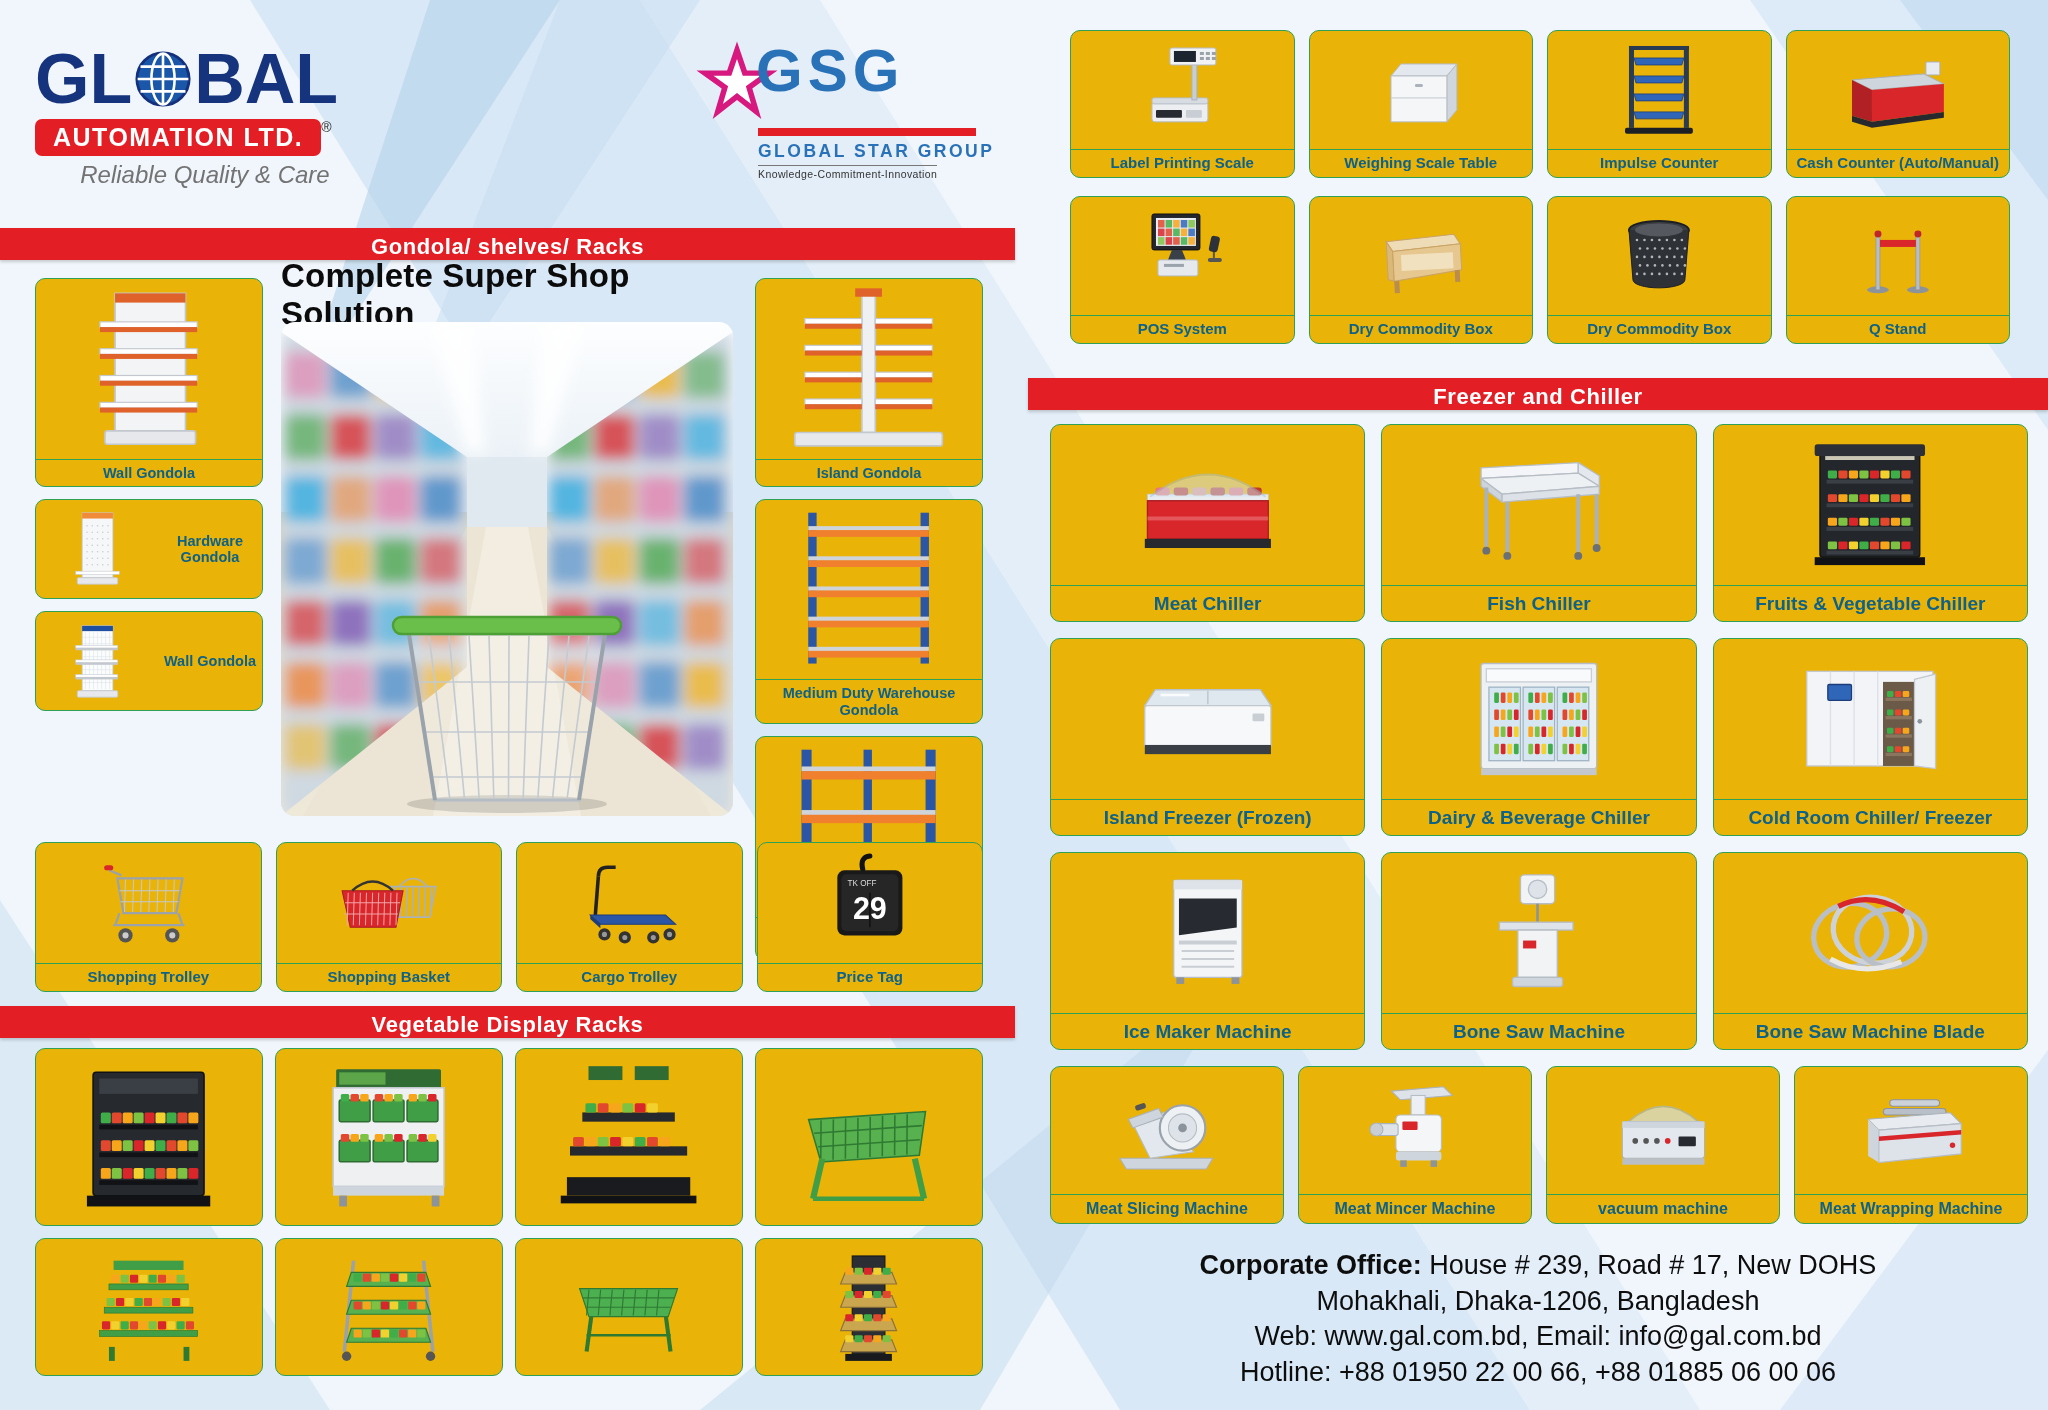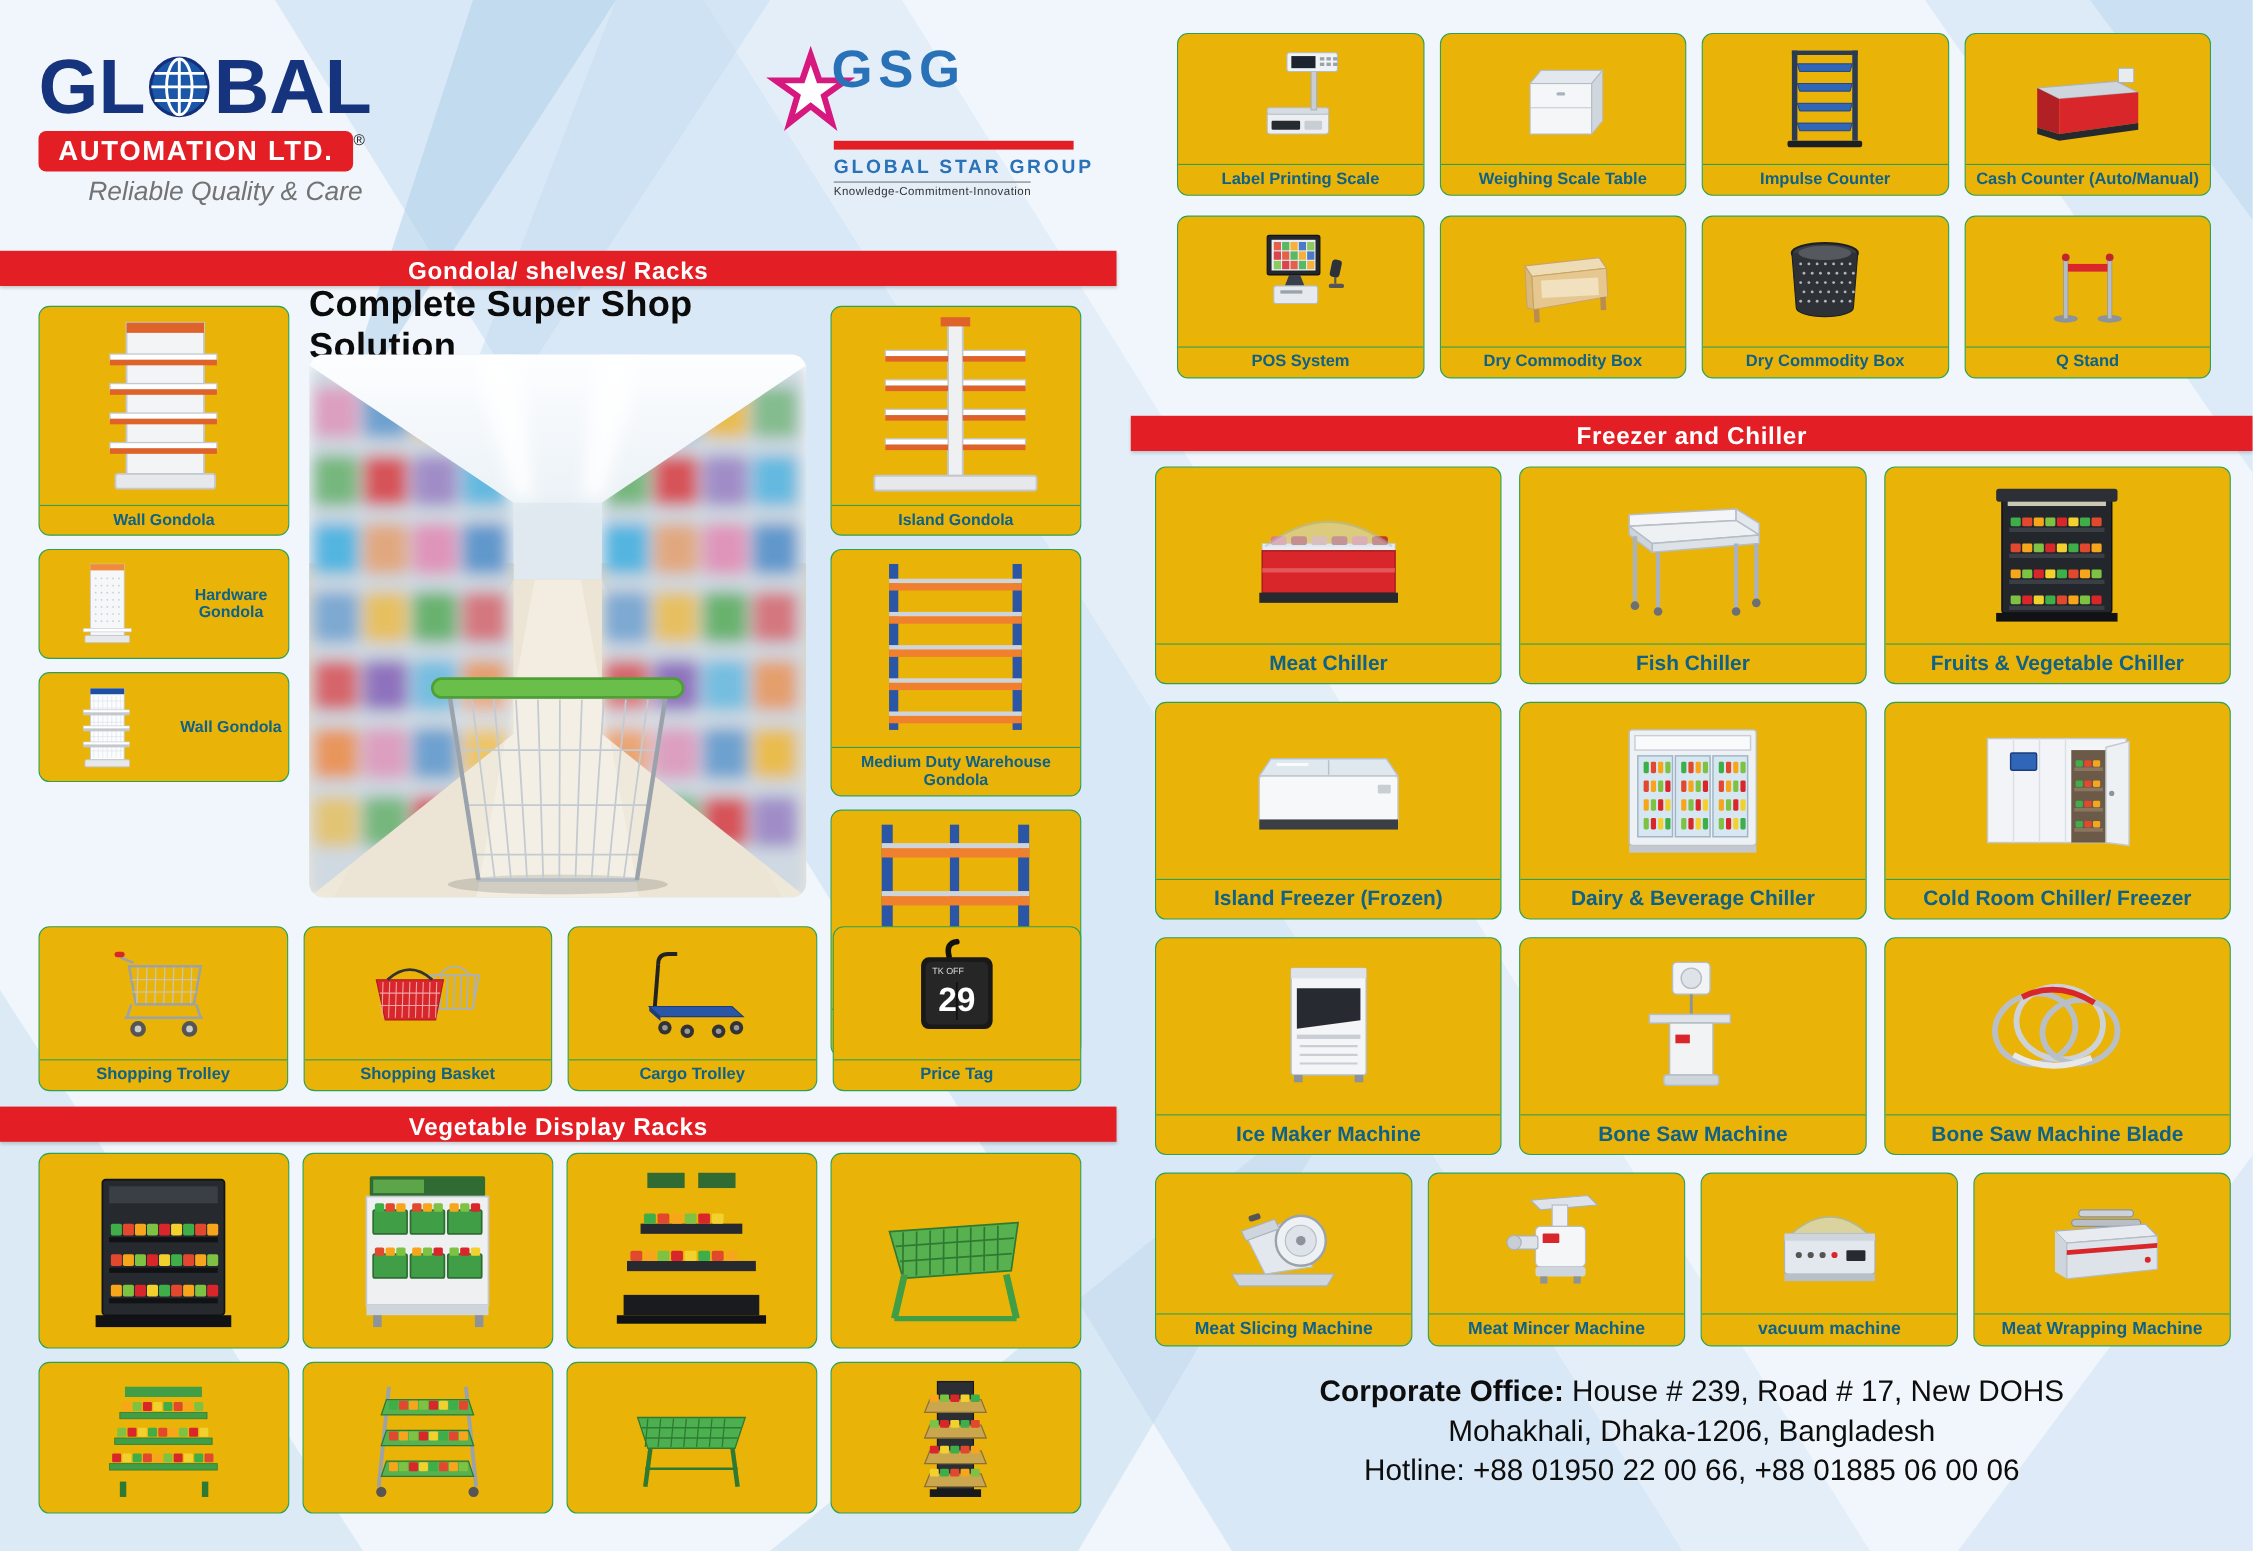--- a/index.html
+++ b/index.html
@@ -21,21 +21,21 @@
   .brand-automation-wrap{margin-top:6px;white-space:nowrap}
   .brand-automation{display:inline-block;background:#e31e25;color:#fff;font-weight:bold;font-size:25px;
                     letter-spacing:1.5px;padding:4px 18px;border-radius:7px}
   .reg{color:#222;font-size:14px;vertical-align:top}
   .brand-tagline{margin-top:5px;color:#737373;font-style:italic;font-weight:normal;font-size:24px;text-align:center;width:340px}
   
   .gsg{position:absolute;left:700px;top:44px;width:300px;z-index:2}
   .gsg-top{position:relative;height:82px}
   .gsg-star{position:absolute;left:-8px;top:-6px;width:90px;height:90px}
   .gsg-star svg{width:100%;height:100%}
-  .gsg-initials{position:absolute;left:56px;top:-8px;font-size:48px;font-weight:bold;color:#2a72b8;letter-spacing:5px}
+  .gsg-initials{position:absolute;left:56px;top:-8px;font-size:60px;font-weight:bold;color:#2a72b8;letter-spacing:5px}
   .gsg-bar{margin-left:58px;width:218px;height:8px;background:#e31e25;margin-top:2px}
   .gsg-group{margin-left:58px;margin-top:5px;color:#2a72b8;font-weight:bold;font-size:17.5px;letter-spacing:2.5px}
   .gsg-tag{margin-left:58px;margin-top:3px;color:#333;font-size:10.5px;border-top:1.5px solid #777;
            display:block;width:fit-content;padding-top:2px;letter-spacing:.4px}
   
   .banner-gondola{top:228px}
   .gondola-area{position:absolute;top:272px;left:35px;width:948px;height:548px}
   .gcol{position:absolute;top:6px;display:flex;flex-direction:column;gap:12px;width:228px}
   #gcol-left{left:0}
   #gcol-right{left:720px}
@@ -1267,16 +1267,17 @@
               <circle cx="98" cy="64" r="2.5" fill="#d8262b"></circle>
             </svg>
           </div>
           <div class="card-label">Meat Wrapping Machine</div>
         </div>
       </div>
 
     <div class="footer">
       <p><b>Corporate Office:</b> <span>House # 239, Road # 17, New DOHS</span></p>
       <p>Mohakhali, Dhaka-1206, Bangladesh</p>
+      <p>Web: www.gal.com.bd, Email: info@gal.com.bd</p>
       <p>Hotline: +88 01950 22 00 66, +88 01885 06 00 06</p>
     </div>
   </section>
 </div>
 
 </body></html>

